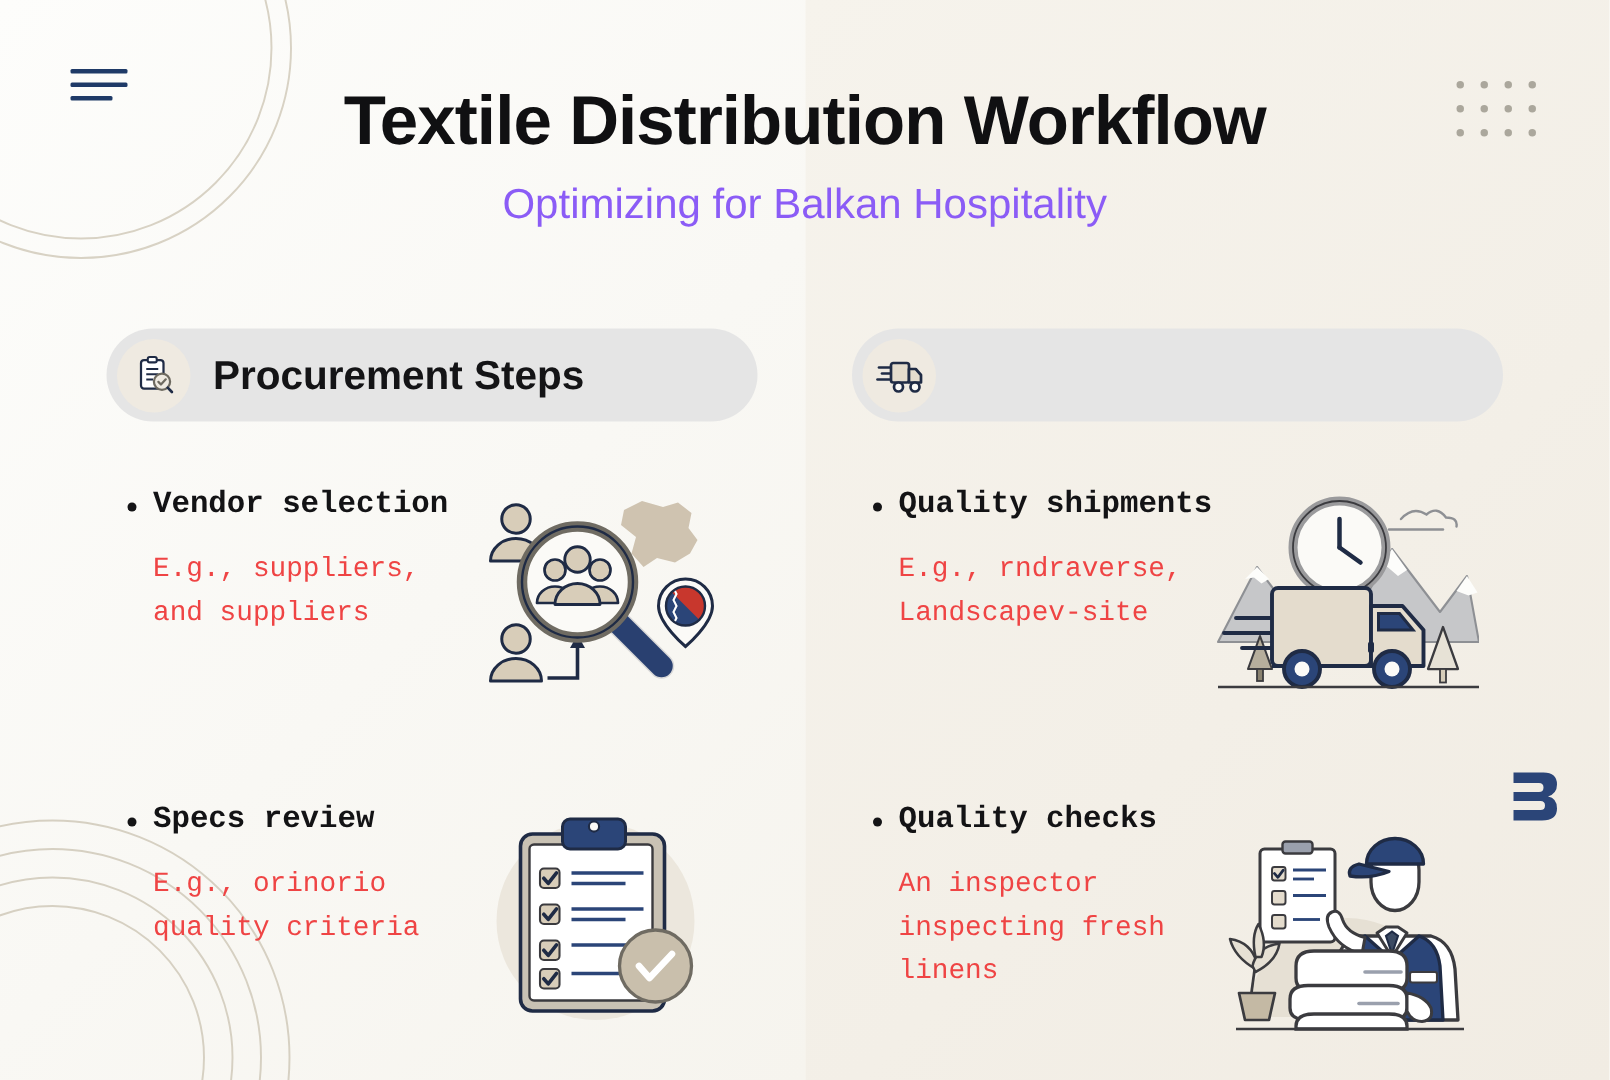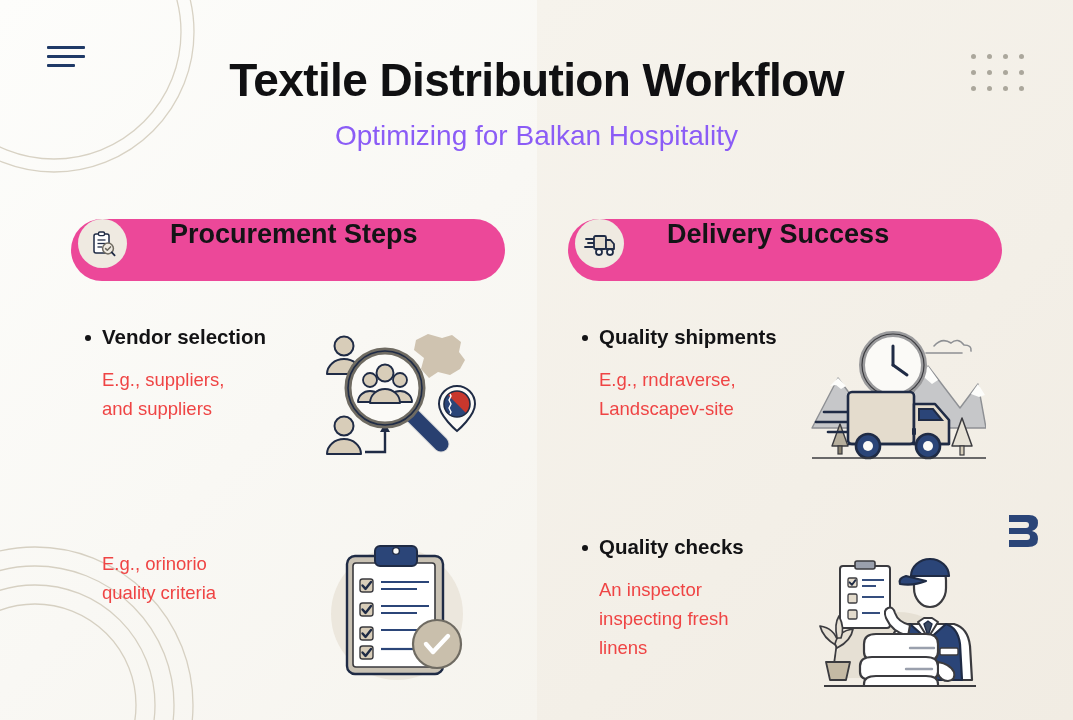--- a/index.html
+++ b/index.html
@@ -42,27 +42,27 @@
   .head{ position:absolute; left:0; top:56px; width:1073px; text-align:center; }
   .title{ font-size:46px; font-weight:bold; color:#101012; letter-spacing:-0.6px;
     line-height:1.05; }
   .subtitle{ margin-top:16px; font-size:28px; color:#8b5cf6; font-weight:400; }
 
   
   .col{ position:absolute; top:219px; width:434px; }
   .col-left{ left:71px; }
   .col-right{ left:568px; }
 
-  .pill{ height:62px; border-radius:31px; background:#ec4899;
-    display:flex; padding-left:7px;gap:28px; }
+  .pill{ height:62px; border-radius:31px; background:#e5e5e5;
+    display:flex; align-items:center; padding-left:7px; }
   .pill .badge{ width:49px; height:49px; border-radius:50%; background:#efeae1;
     display:flex; align-items:center; justify-content:center; flex:0 0 auto; }
   .pill .ptext{ margin-left:15px; font-size:27px; font-weight:bold; color:#141416; }
 
-  .item{ position:relative; display:flex; align-items:flex-start; }
+  .item{ position:relative; display:flex; align-items:flex-start;font-family:Liberation Mono, monospace; }
   .item.first{ margin-top:41px; }
   .item.second{ margin-top:60px; }
   .txtcol{ width:246px; flex:0 0 auto; padding-top:2px; }
   .bullet-row{ display:flex; align-items:flex-start; }
   .dot{ width:6px; height:6px; border-radius:50%; background:#141416;
     margin:11px 11px 0 14px; flex:0 0 auto; }
   .b-title{ font-size:20.5px; font-weight:bold; color:#131315; line-height:1.28; }
   .b-desc{ margin:16px 0 0 31px; font-size:18.5px; color:#ef4444; line-height:1.55; }
 
   .illus{ width:176px; height:150px; flex:0 0 auto; margin-left:-4px; }
@@ -181,20 +181,24 @@
             <path d="M131 69 L157 95 L157 69 z" fill="#c8372d"></path>
             <path d="M136 70 l2 4 l-2 4 l2 4 l-2 4 l2 4 l-2 4" fill="none" stroke="#fff" stroke-width="1.4"></path>
           </g>
           <circle cx="144" cy="82" r="13" fill="none" stroke="#1f2b45" stroke-width="1.6"></circle>
         </svg>
       </div>
     </div>
 
     <div class="item second">
       <div class="txtcol">
+        <div class="bullet-row">
+          <span class="dot"></span>
+          <div class="b-title">Specs review</div>
+        </div>
         <div class="b-desc" style="white-space:pre-line">E.g., orinorio
  quality criteria</div>
       </div>
       <div class="illus tall">
         <svg width="176" height="160" viewBox="0 0 176 160">
           <circle cx="84" cy="82" r="66" fill="#ece7dd"></circle>
 
           <rect x="34" y="24" width="96" height="118" rx="8" fill="#c9c2b4" stroke="#1f2b45" stroke-width="2.4"></rect>
 
           <rect x="40" y="31" width="82" height="104" rx="3" fill="#ffffff" stroke="#3a3a3e" stroke-width="1.6"></rect>
@@ -239,21 +243,20 @@
         <svg width="32" height="28" viewBox="0 0 32 28">
           <line x1="2" y1="9" x2="11" y2="9" stroke="#1f2b45" stroke-width="1.8" stroke-linecap="round"></line>
           <line x1="4" y1="13" x2="11" y2="13" stroke="#1f2b45" stroke-width="1.8" stroke-linecap="round"></line>
           <line x1="1" y1="17" x2="9" y2="17" stroke="#1f2b45" stroke-width="1.8" stroke-linecap="round"></line>
           <rect x="10" y="6" width="12" height="13" rx="1.5" fill="#e4dccd" stroke="#1f2b45" stroke-width="1.8"></rect>
           <path d="M22 10 h4.5 l3.5 4 v5 h-8 z" fill="#e4dccd" stroke="#1f2b45" stroke-width="1.8" stroke-linejoin="round"></path>
           <circle cx="15" cy="22" r="3" fill="#fbfaf7" stroke="#1f2b45" stroke-width="1.8"></circle>
           <circle cx="26" cy="22" r="3" fill="#fbfaf7" stroke="#1f2b45" stroke-width="1.8"></circle>
         </svg>
       </div>
-      <div class="ptext">Delivery Success</div>
     </div>
 
     <div class="item first">
       <div class="txtcol">
         <div class="bullet-row">
           <span class="dot"></span>
           <div class="b-title">Quality shipments</div>
         </div>
         <div class="b-desc" style="white-space:pre-line">E.g., rndraverse,
 Landscapev-site</div>

